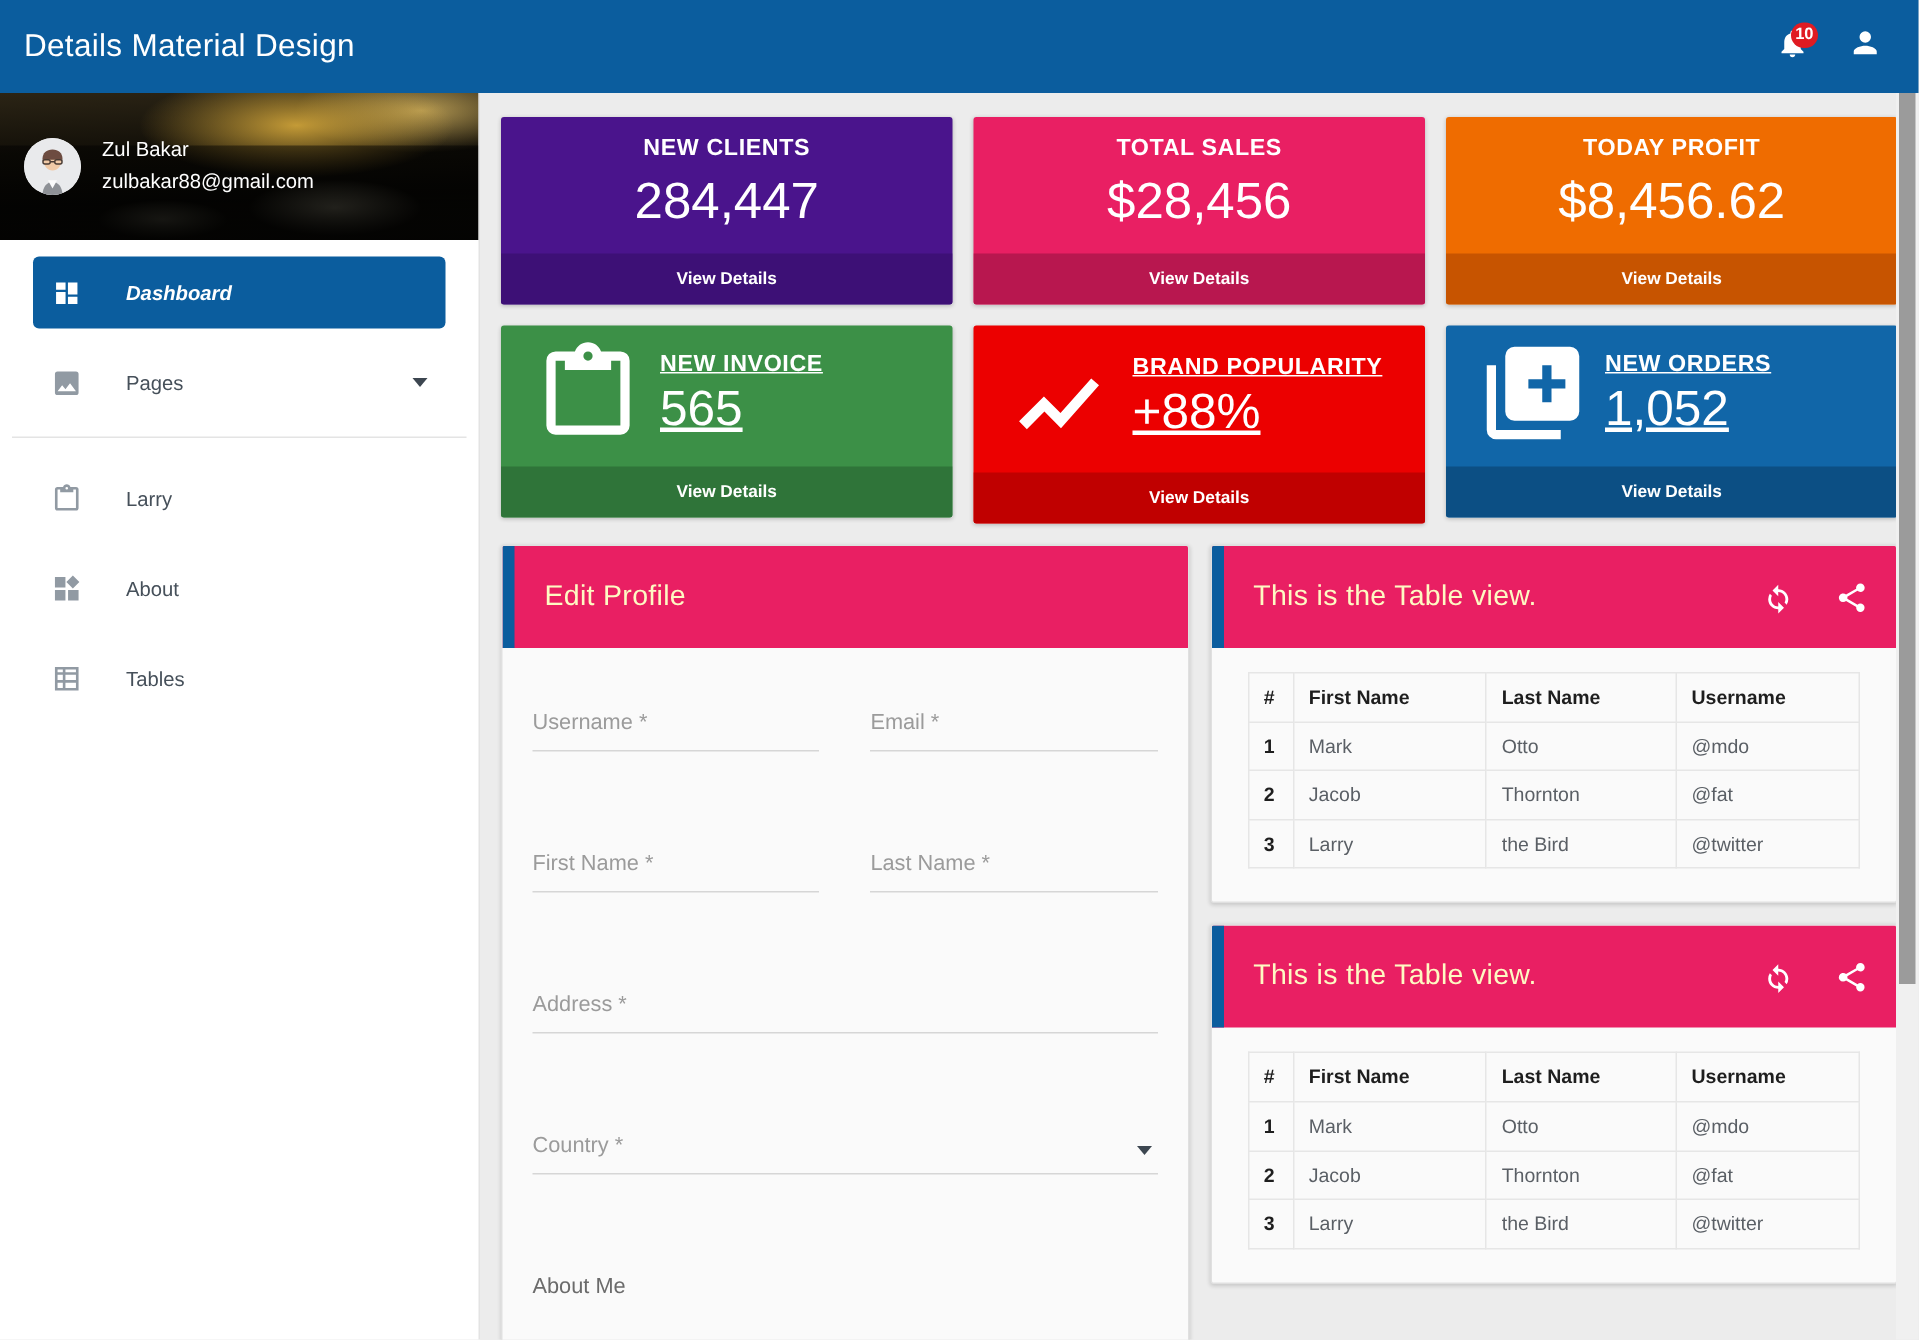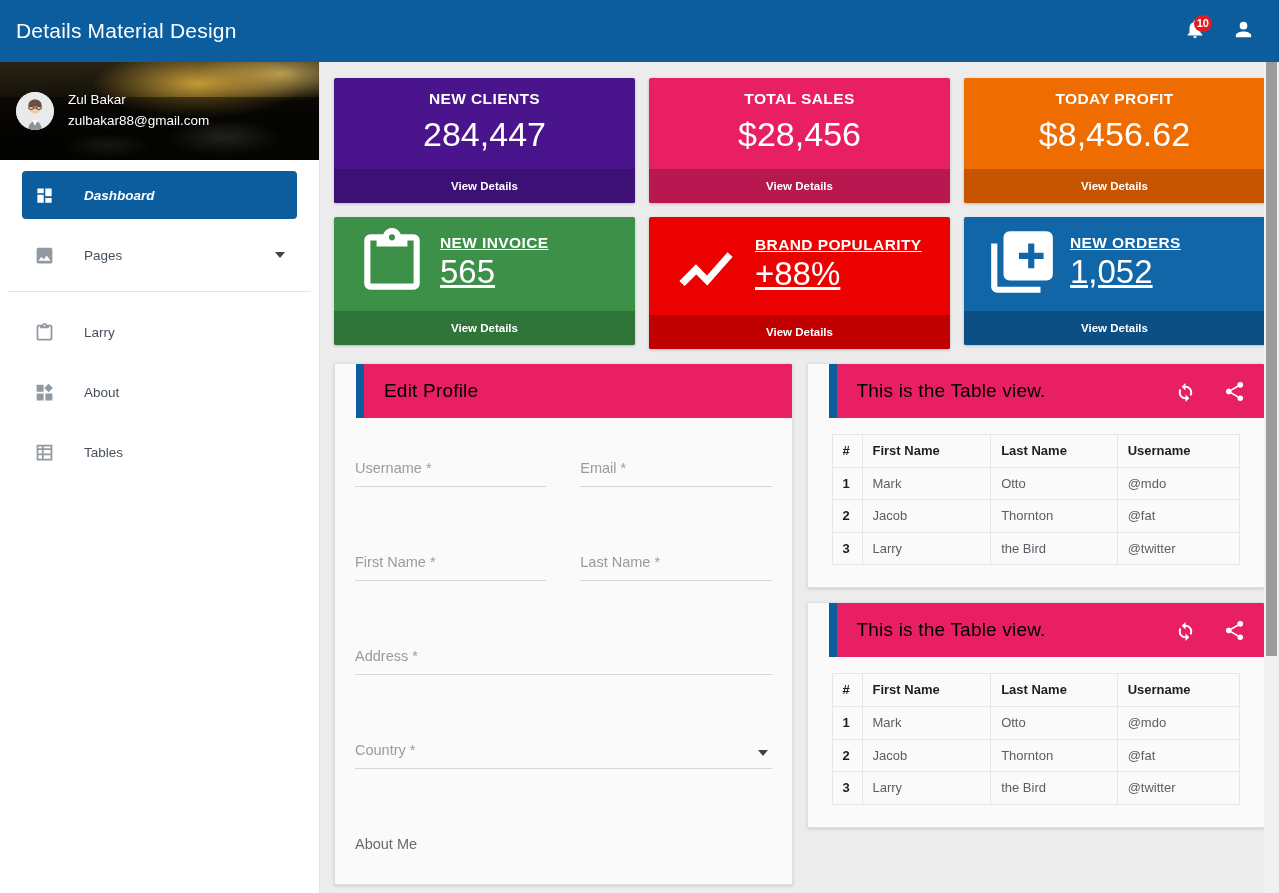--- a/index.html
+++ b/index.html
@@ -130,24 +130,24 @@
     background: #fafafa;
     border: 1px solid #e0e0e0;
     border-radius: 2px;
     box-shadow: 0 1px 3px rgba(0,0,0,.16);
     margin-bottom: 14px;
     overflow: hidden;
   }
   .card-head {
     position: relative;
     background: #e91f63;
-    color: #000000;
-    height: 54px;
+    color: #fef9c3;
+    height: 68px;
     display: flex; align-items: center;
-    padding-left: 28px; padding-right: 18px; margin-left: 21px;
+    padding-left: 28px; padding-right: 18px;
   }
   .card-head::before {
     content:""; position: absolute; left: 0; top: 0; bottom: 0;
     width: 8px; background: #0b5d9e;
   }
   .card-head h2 { font-size: 19px; font-weight: 400; letter-spacing: .2px; }
   .head-actions { margin-left: auto; display: flex; align-items: center; gap: 26px; }
   .head-actions span { cursor: pointer; display: flex; align-items: center; }
   .head-actions svg { fill: #fff; }
 

